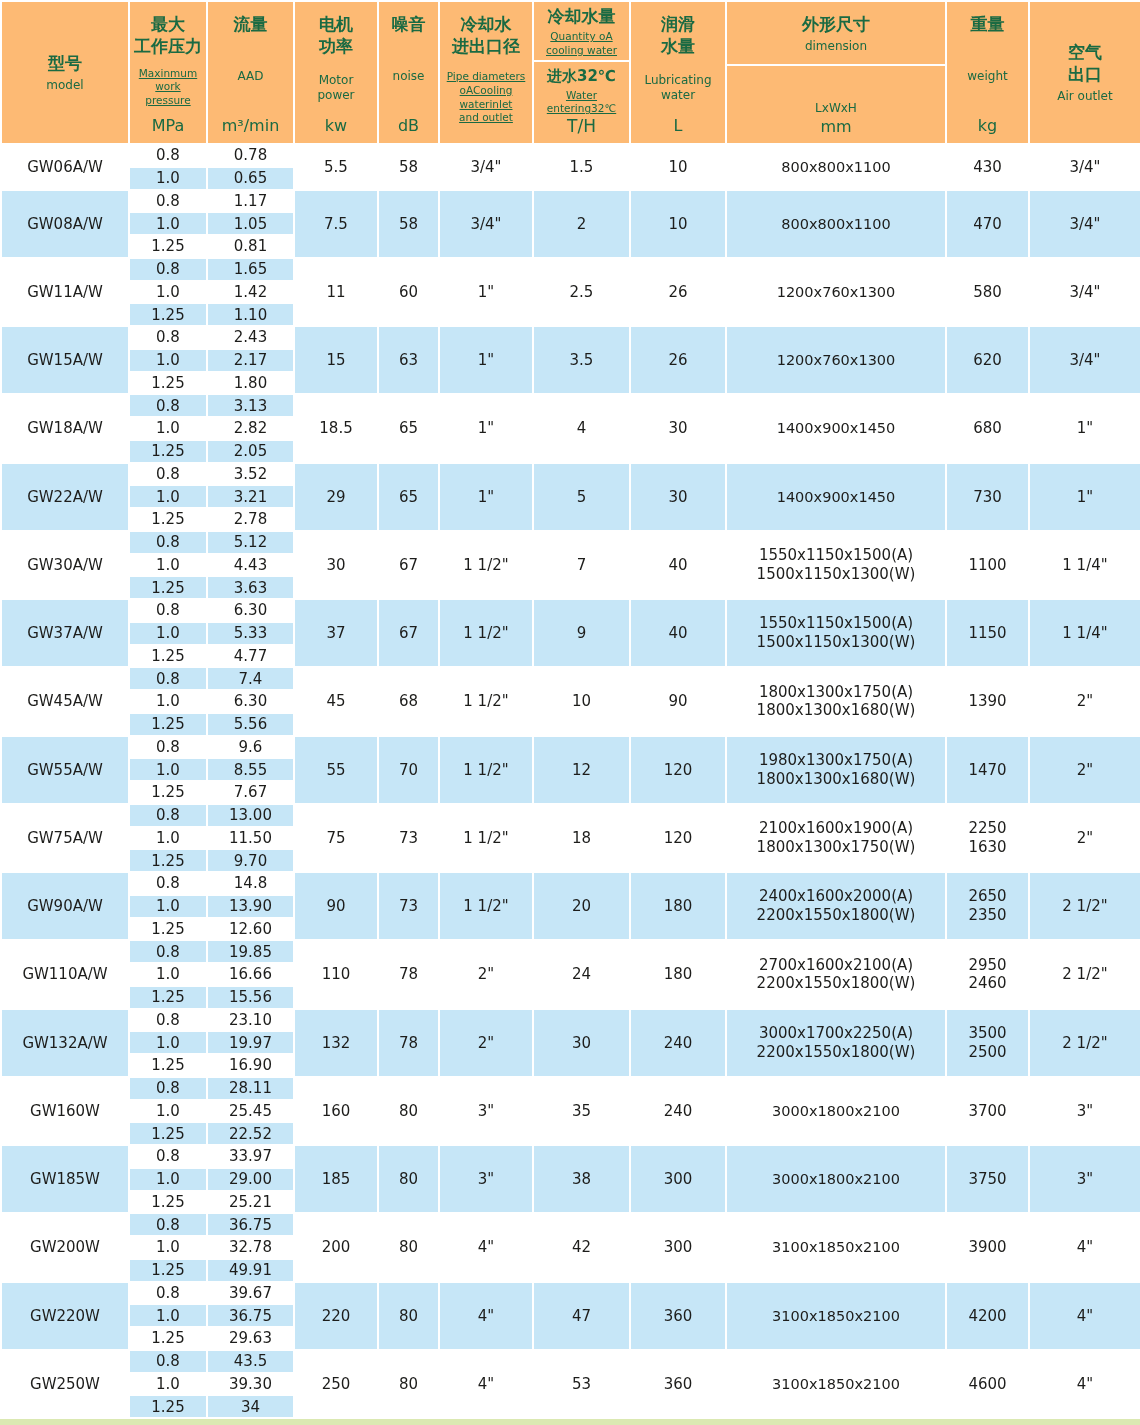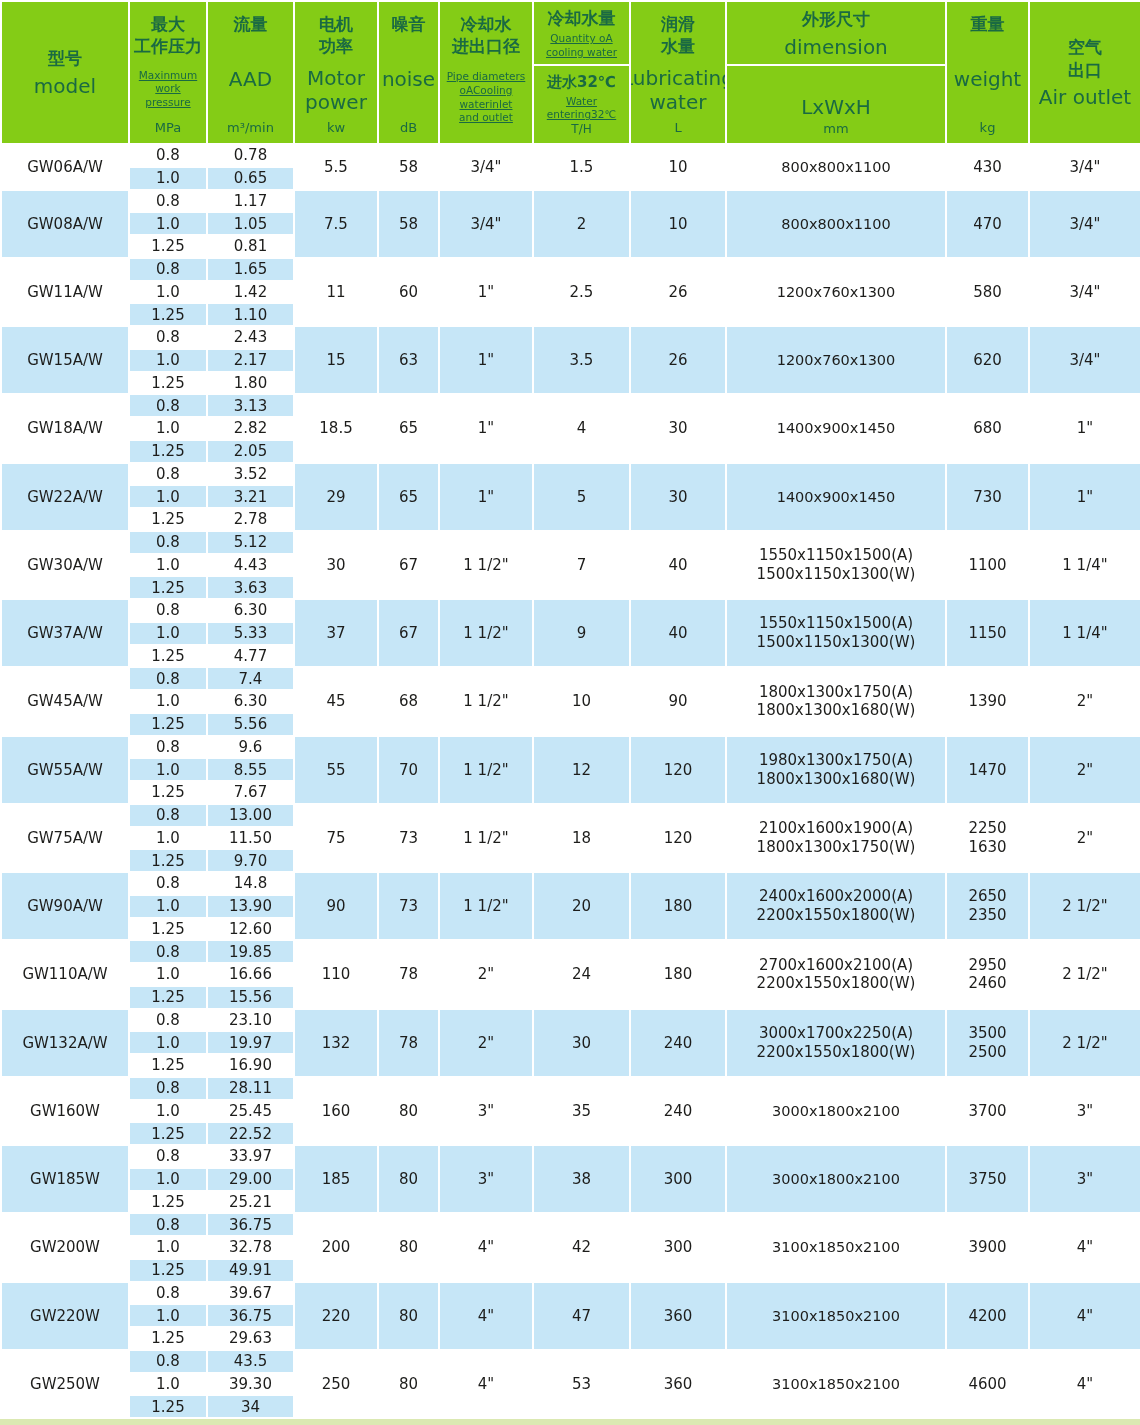--- a/index.html
+++ b/index.html
@@ -8,35 +8,35 @@
     font-family: "DejaVu Sans", "Liberation Sans", sans-serif;
   }
   table.spec {
     width: 1140px; border-collapse: collapse; table-layout: fixed;
   }
   table.spec th, table.spec td {
     border: 2px solid #ffffff; padding: 0; margin: 0;
     text-align: center; vertical-align: middle; overflow: hidden;
   }
   thead tr { height: 143px; }
-  thead th { background: #84cc16; color: #1a6a42; font-weight: normal; vertical-align: top; }
+  thead th { background: #fdba74; color: #1a6a42; font-weight: normal; vertical-align: top; }
   .hcell { height: 139px; box-sizing: border-box; display: flex; flex-direction: column;
            align-items: center; padding: 10px 2px 7px 2px; }
   .hcell.center { justify-content: center; padding: 0 2px; }
   .h-zh  { font-size: 17px; font-weight: 600; white-space: pre-line; line-height: 1.3; }
-  .h-en  { font-size: 20px; white-space: pre-line; line-height: 1.2; margin-top: 4px; }
+  .h-en  { font-size: 12px; white-space: pre-line; line-height: 1.2; margin-top: 4px; }
   .h-small { font-size: 10.5px; white-space: pre-line; line-height: 1.3; margin-top: 3px; text-decoration: underline; }
   .h-mid { flex: 1; display: flex; flex-direction: column; justify-content: center; }
-  .h-unit { font-size: 13px; margin-top: 2px; }
+  .h-unit { font-size: 16px; margin-top: 2px; }
   .h-split { height: 139px; box-sizing: border-box; display: flex; flex-direction: column; padding: 0; }
   .h-sec1 { height: 61px; display: flex; flex-direction: column; justify-content: center; align-items: center; }
   .h-sec2 { flex: 1; border-top: 2px solid #ffffff; display: flex; flex-direction: column;
             justify-content: flex-end; align-items: center; padding: 5px 0 6px 0; box-sizing: border-box; }
   .h-sub-zh { font-size: 15px; font-weight: 600; }
-  .h-unit-big { font-size: 12px; }
+  .h-unit-big { font-size: 17px; }
   tbody tr { height: 22.75px; }
   tbody td { font-size: 15px; color: #1d1d1b; }
   td.g-white, td.s-white { background: #ffffff; }
   td.g-blue,  td.s-blue  { background: #c6e6f7; }
   td .cell-line { line-height: 1.25; font-size: 15px; }
   td.dim-cell { font-size: 14.5px; }
   .bottom-strip { width: 1140px; height: 8px; background: #dbe9b2; }
 </style>
 </head>
 <body>

